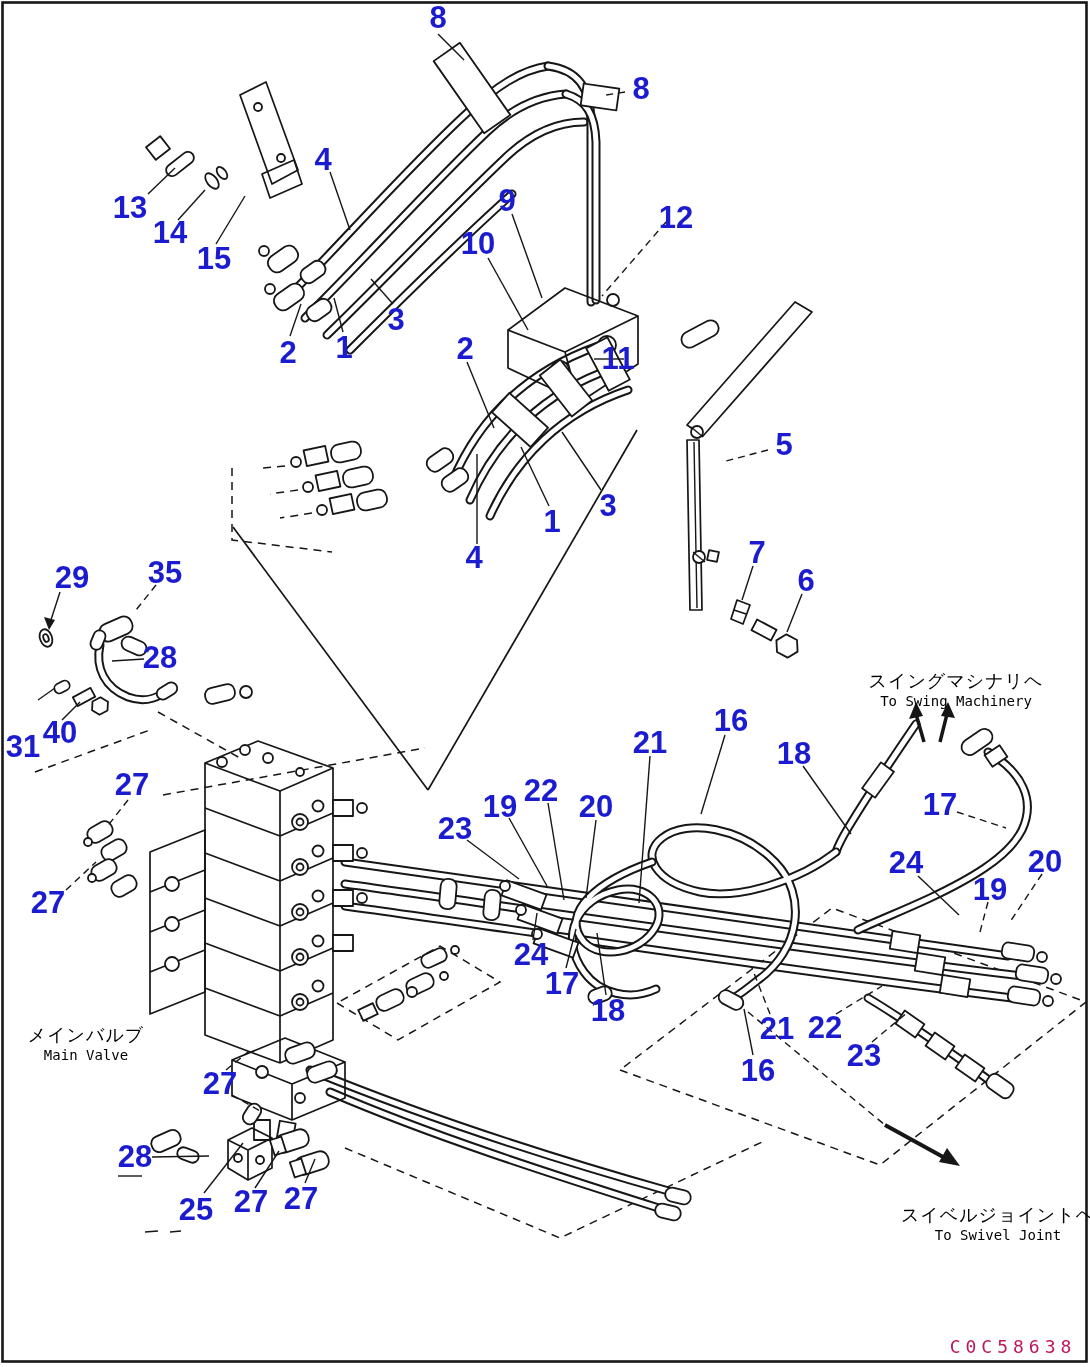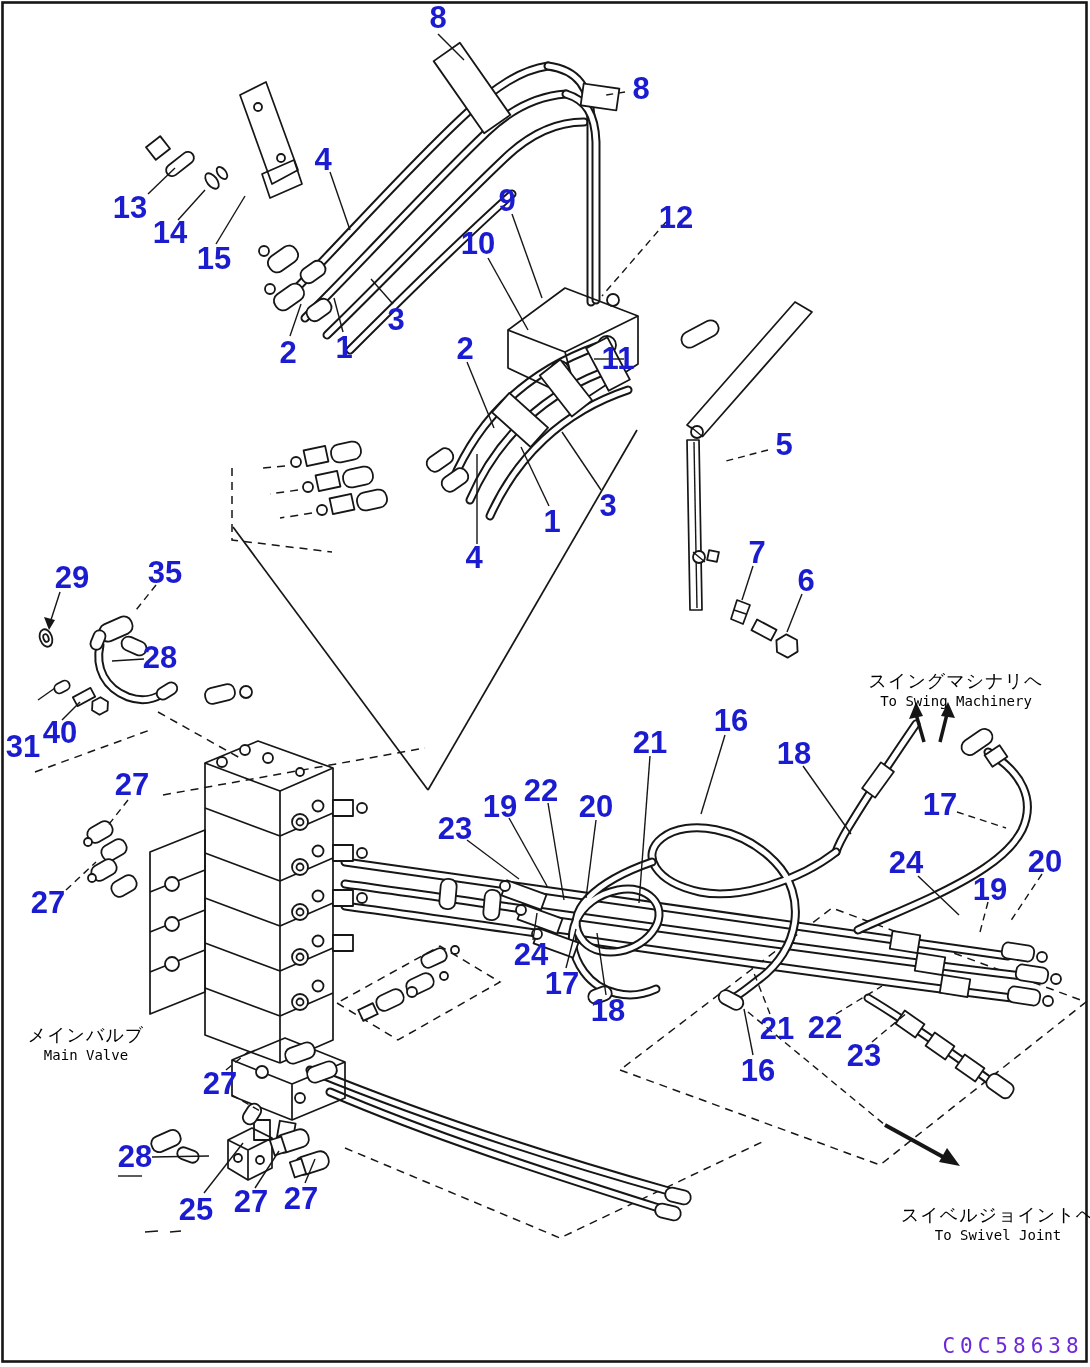--- a/index.html
+++ b/index.html
@@ -22,21 +22,21 @@
     color:var(--label-color,#1b1bd0); white-space:nowrap; line-height:1;
   }
   .annotation {
     position:absolute; transform:translate(-50%,-50%); text-align:center;
     font-family:"DejaVu Sans Mono", monospace; color:#000; white-space:nowrap; line-height:1.25;
   }
   .annotation .jp { font-size:18px; letter-spacing:1px; display:block;margin-top:42px; }
   .annotation .en { font-size:14px; display:block; }
   .drawing-code {
     position:absolute; transform:translate(-50%,-50%);
-    font-family:"DejaVu Sans Mono", monospace; font-size:21px; letter-spacing:5px; color:#6d28d9;
+    font-family:"DejaVu Sans Mono", monospace; font-size:18px; letter-spacing:5px; color:#be185d;
   }
 </style>
 </head>
 <body>
 
 <div class="stage">
 
   <svg class="art" width="1090" height="1367" viewBox="0 0 1090 1367">
 
     <g>

